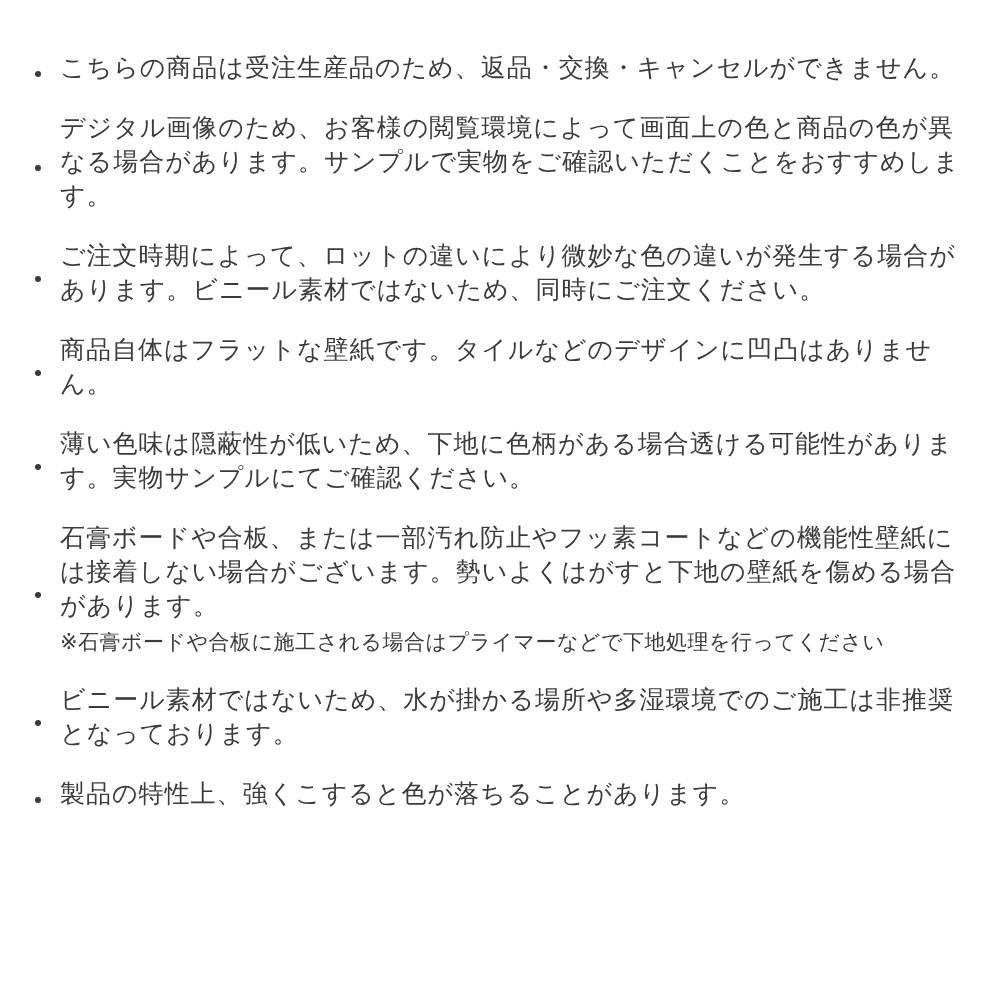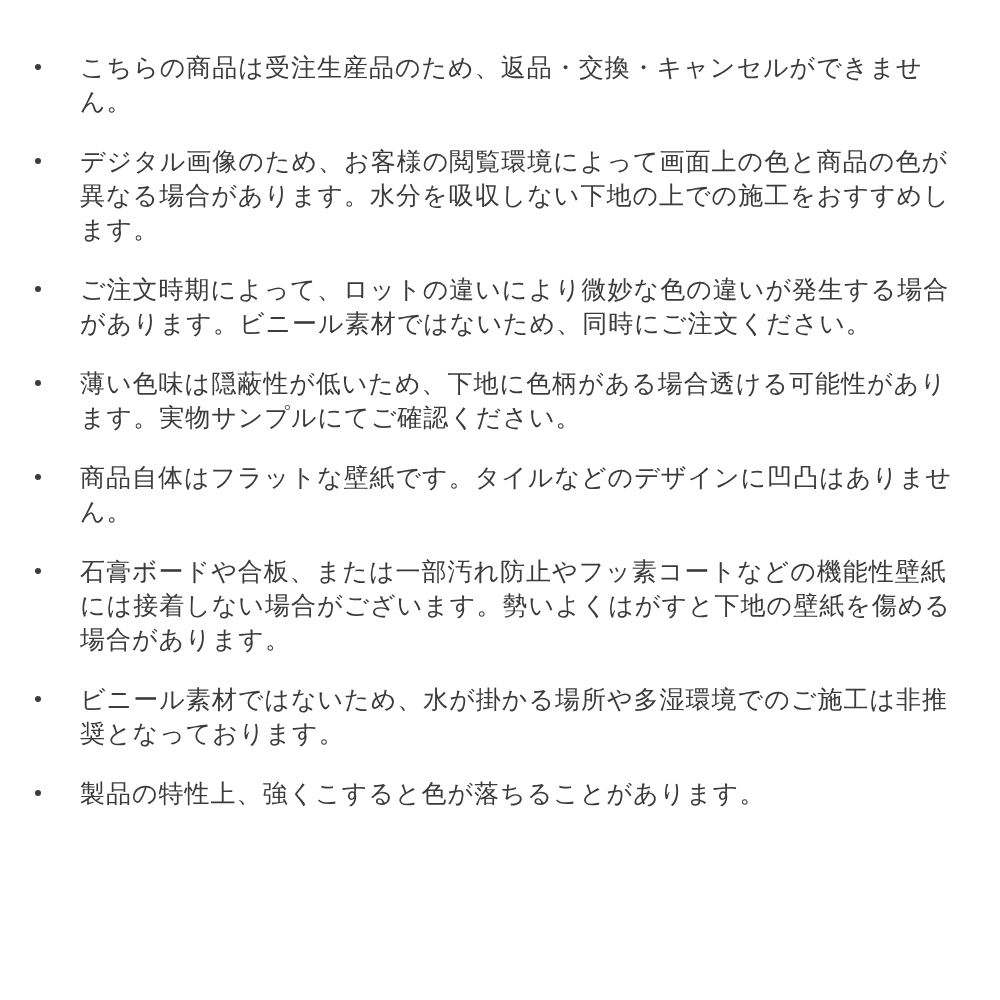--- a/index.html
+++ b/index.html
@@ -16,23 +16,22 @@
     overflow: hidden;
   }
   .notes-list {
     list-style: none;
     margin: 0;
     padding: 50px 30px 0 32px;
     box-sizing: border-box;
   }
   .note-item {
     display: flex;
-    align-items: flex-start;
+    align-items: center;
     margin: 0 0 26px 0;
-    gap: 20px;
   }
   .bullet-dot {
     flex: none;
     width: 6px;
     height: 6px;
     border-radius: 50%;
     background: #3b3b3b;
     margin: 14px 19px 0 3px;
   }
   .item-body {
@@ -62,50 +61,51 @@
   <li class="note-item">
     <span class="bullet-dot"></span>
     <div class="item-body">
       <p class="item-text">こちらの商品は受注生産品のため、返品・交換・キャンセルができません。</p>
     </div>
   </li>
 
   <li class="note-item">
     <span class="bullet-dot"></span>
     <div class="item-body">
-      <p class="item-text">デジタル画像のため、お客様の閲覧環境によって画面上の色と商品の色が異なる場合があります。水分を吸収しない下地の上での施工をおすすめします。</p>
+      <p class="item-text">デジタル画像のため、お客様の閲覧環境によって画面上の色と商品の色が異なる場合があります。サンプルで実物をご確認いただくことをおすすめします。</p>
     </div>
   </li>
 
   <li class="note-item">
     <span class="bullet-dot"></span>
     <div class="item-body">
       <p class="item-text">ご注文時期によって、ロットの違いにより微妙な色の違いが発生する場合があります。ビニール素材ではないため、同時にご注文ください。</p>
     </div>
   </li>
 
   <li class="note-item">
     <span class="bullet-dot"></span>
     <div class="item-body">
-      <p class="item-text">薄い色味は隠蔽性が低いため、下地に色柄がある場合透ける可能性があります。実物サンプルにてご確認ください。</p>
+      <p class="item-text">商品自体はフラットな壁紙です。タイルなどのデザインに凹凸はありません。</p>
     </div>
   </li>
 
   <li class="note-item">
     <span class="bullet-dot"></span>
     <div class="item-body">
-      <p class="item-text">商品自体はフラットな壁紙です。タイルなどのデザインに凹凸はありません。</p>
+      <p class="item-text">薄い色味は隠蔽性が低いため、下地に色柄がある場合透ける可能性があります。実物サンプルにてご確認ください。</p>
     </div>
   </li>
 
 
   <li class="note-item">
     <span class="bullet-dot"></span>
     <div class="item-body">
       <p class="item-text">石膏ボードや合板、または一部汚れ防止やフッ素コートなどの機能性壁紙には接着しない場合がございます。勢いよくはがすと下地の壁紙を傷める場合があります。</p>
+      <p class="item-subnote">※石膏ボードや合板に施工される場合はプライマーなどで下地処理を行ってください</p>
     </div>
   </li>
 
   <li class="note-item">
     <span class="bullet-dot"></span>
     <div class="item-body">
       <p class="item-text">ビニール素材ではないため、水が掛かる場所や多湿環境でのご施工は非推奨となっております。</p>
     </div>
   </li>
 

